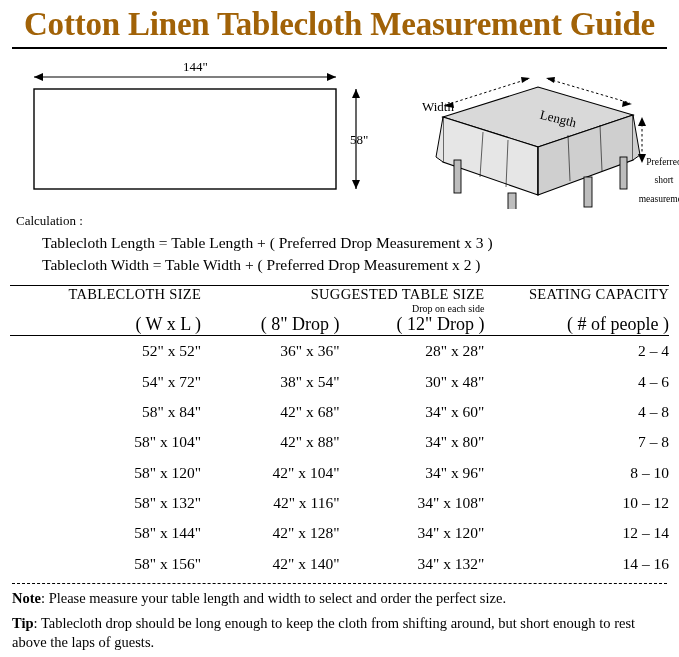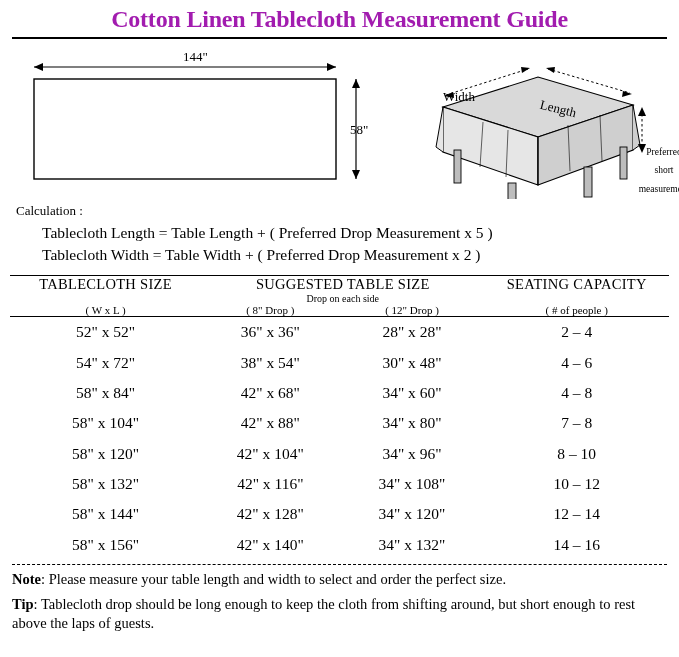--- a/index.html
+++ b/index.html
@@ -15,25 +15,25 @@
     position: relative;
     width: 679px;
     height: 657px;
     padding: 0 10px;
   }
   
   .title {
     text-align: center;
     font-family: "Liberation Serif", serif;
     font-weight: bold;
-    font-size: 24px;
+    font-size: 33px;
     letter-spacing: -0.2px;
     padding-top: 6px;
     padding-bottom: 4px;
-    color: #a21caf;
+    color: #a16207;
   }
   .rule {
     height: 2px;
     background: #000;
     margin: 0 2px 8px 2px;
   }
   
   .diagrams {
     position: relative;
     height: 152px;
@@ -69,37 +69,37 @@
     line-height: 1.45;
   }
   
   table.spec {
     width: 100%;
     border-collapse: collapse;
     margin-top: 8px;
     font-family: "Liberation Serif", serif;
   }
   table.spec td, table.spec th {
-    text-align: center;
+    text-align: right;
     font-weight: normal;
     padding: 0;
     margin-top: 14px;
   }
   .hdr-top td {
     border-top: 1.6px solid #000;
     padding-top: 5px;
     font-size: 14.5px;
     letter-spacing: 0.3px;
   }
   .sub-note td {
     font-size: 10px;
     padding-bottom: 1px;
   }
   .hdr-second td {
-    font-size: 11px;
+    font-size: 18px;
     padding-bottom: 5px;
     border-bottom: 1.6px solid #000;
   }
   tbody.rows td {
     font-size: 15.5px;
     padding: 6.2px 0;
   }
   .col1 { width: 29%; }
   .col2 { width: 21%; }
   .col3 { width: 22%; }
@@ -183,36 +183,36 @@
       <polygon points="142,21 133,20 134,26" fill="#000"></polygon>
 
       <line x1="160" y1="22" x2="242" y2="46" stroke="#000" stroke-width="1" stroke-dasharray="2.5,2.5"></line>
       <polygon points="158,21 167,20 166,26" fill="#000"></polygon>
       <polygon points="244,47 235,44 234,50" fill="#000"></polygon>
 
       <line x1="254" y1="62" x2="254" y2="104" stroke="#000" stroke-width="1" stroke-dasharray="2.5,2.5"></line>
       <polygon points="254,60 250,69 258,69" fill="#000"></polygon>
       <polygon points="254,106 250,97 258,97" fill="#000"></polygon>
     </svg>
-    <div style="position:absolute; left:433px; top:40px;">
+    <div style="position:absolute; left:412px; top:40px;">
       <span class="dim-text">Width</span>
     </div>
     <div style="position:absolute; left:530px; top:52px; transform:rotate(14deg);">
       <span class="dim-text">Length</span>
     </div>
     <div style="position:absolute; left:628px; top:94px; width:52px; text-align:center; line-height:1.15;">
       <span class="small-txt">Preferred</span><br>
       <span class="small-txt">short</span><br>
       <span class="small-txt">measurement</span>
     </div>
   </div>
 
   <div class="calc-block">
     <div class="calc-title">Calculation :</div>
-    <div class="calc-line">Tablecloth Length = Table Length + ( Preferred Drop Measurement x 5 )</div>
+    <div class="calc-line">Tablecloth Length = Table Length + ( Preferred Drop Measurement x 3 )</div>
     <div class="calc-line">Tablecloth Width = Table Width + ( Preferred Drop Measurement x 2 )</div>
   </div>
 
   <table class="spec">
     <thead>
       <tr class="hdr-top">
         <td class="col1">TABLECLOTH SIZE</td>
         <td class="col2" colspan="2">SUGGESTED TABLE SIZE</td>
         <td class="col4">SEATING CAPACITY</td>
       </tr>

